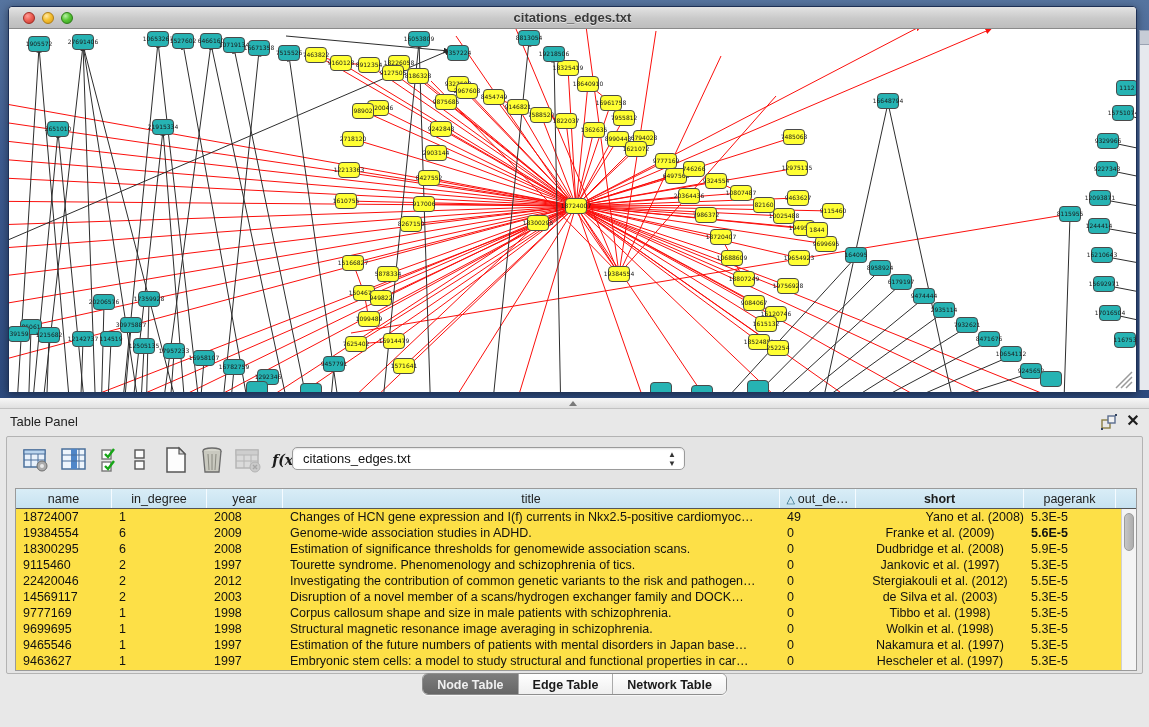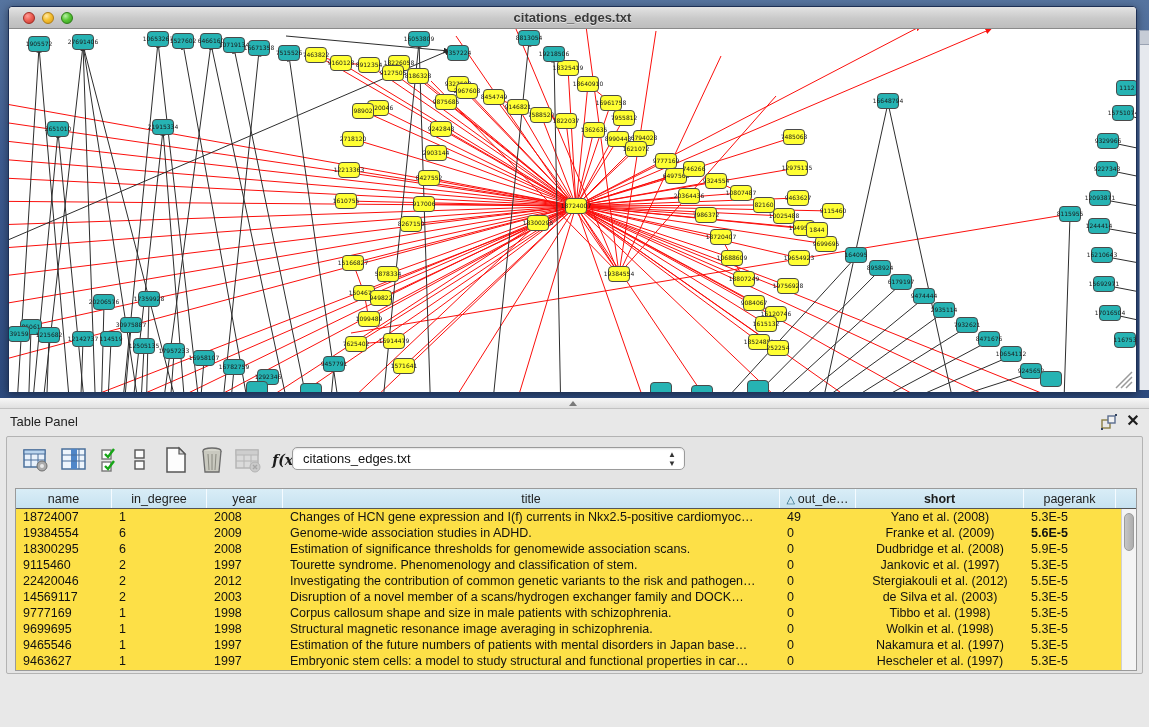--- a/index.html
+++ b/index.html
@@ -870,21 +870,21 @@
             <div class="th" style="width: 168px; font-weight: bold;">short</div>
             <div class="th" style="width: 92px;">pagerank</div>
           </div>
         <div class="tbody">
             <div class="tr">
               <div class="td left" style="width: 96px;">18724007</div>
               <div class="td left" style="width: 95px;">1</div>
               <div class="td left" style="width: 76px;">2008</div>
               <div class="td left" style="width: 497px;">Changes of HCN gene expression and I(f) currents in Nkx2.5-positive cardiomyoc…</div>
               <div class="td left" style="width: 76px;">49</div>
-              <div class="td center" style="width: 168px;">Yano et al. (2008)</div>
+              <div class="td center" style="width: 168px; text-align: right;">Yano et al. (2008)</div>
               <div class="td left" style="width: 92px;">5.3E-5</div>
             </div>
             <div class="tr">
               <div class="td left" style="width: 96px;">19384554</div>
               <div class="td left" style="width: 95px;">6</div>
               <div class="td left" style="width: 76px;">2009</div>
               <div class="td left" style="width: 497px;">Genome-wide association studies in ADHD.</div>
               <div class="td left" style="width: 76px;">0</div>
               <div class="td center" style="width: 168px;">Franke et al. (2009)</div>
               <div class="td left" style="width: 92px; font-weight: bold;">5.6E-5</div>
@@ -895,21 +895,21 @@
               <div class="td left" style="width: 76px;">2008</div>
               <div class="td left" style="width: 497px;">Estimation of significance thresholds for genomewide association scans.</div>
               <div class="td left" style="width: 76px;">0</div>
               <div class="td center" style="width: 168px;">Dudbridge et al. (2008)</div>
               <div class="td left" style="width: 92px;">5.9E-5</div>
             </div>
             <div class="tr">
               <div class="td left" style="width: 96px;">9115460</div>
               <div class="td left" style="width: 95px;">2</div>
               <div class="td left" style="width: 76px;">1997</div>
-              <div class="td left" style="width: 497px;">Tourette syndrome. Phenomenology and classification of stem.</div>
+              <div class="td left" style="width: 497px;">Tourette syndrome. Phenomenology and schizophrenia of tics.</div>
               <div class="td left" style="width: 76px;">0</div>
               <div class="td center" style="width: 168px;">Jankovic et al. (1997)</div>
               <div class="td left" style="width: 92px;">5.3E-5</div>
             </div>
             <div class="tr">
               <div class="td left" style="width: 96px;">22420046</div>
               <div class="td left" style="width: 95px;">2</div>
               <div class="td left" style="width: 76px;">2012</div>
               <div class="td left" style="width: 497px;">Investigating the contribution of common genetic variants to the risk and pathogen…</div>
               <div class="td left" style="width: 76px;">0</div>
@@ -961,15 +961,22 @@
               <div class="td center" style="width: 168px;">Hescheler et al. (1997)</div>
               <div class="td left" style="width: 92px;">5.3E-5</div>
             </div>
           </div>
         <div class="vscroll">
           <div class="vthumb"></div>
         </div>
       </div>
     </div>
 
+    <div class="tabbar">
+      <div class="seg" id="seg-tabs">
+          <button class="active">Node Table</button>
+          <button class="">Edge Table</button>
+          <button class="">Network Table</button>
+        </div>
+    </div>
 
   </div>
 </div>
 
 </body></html>

